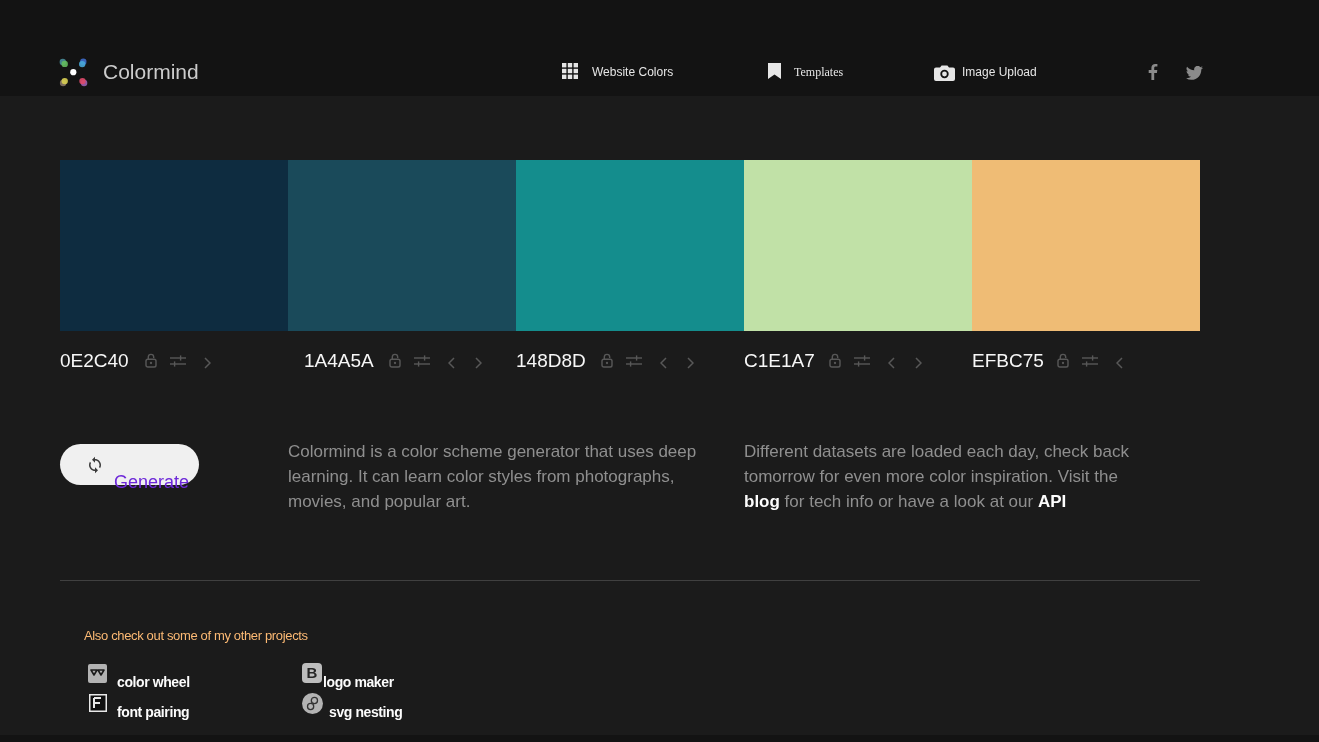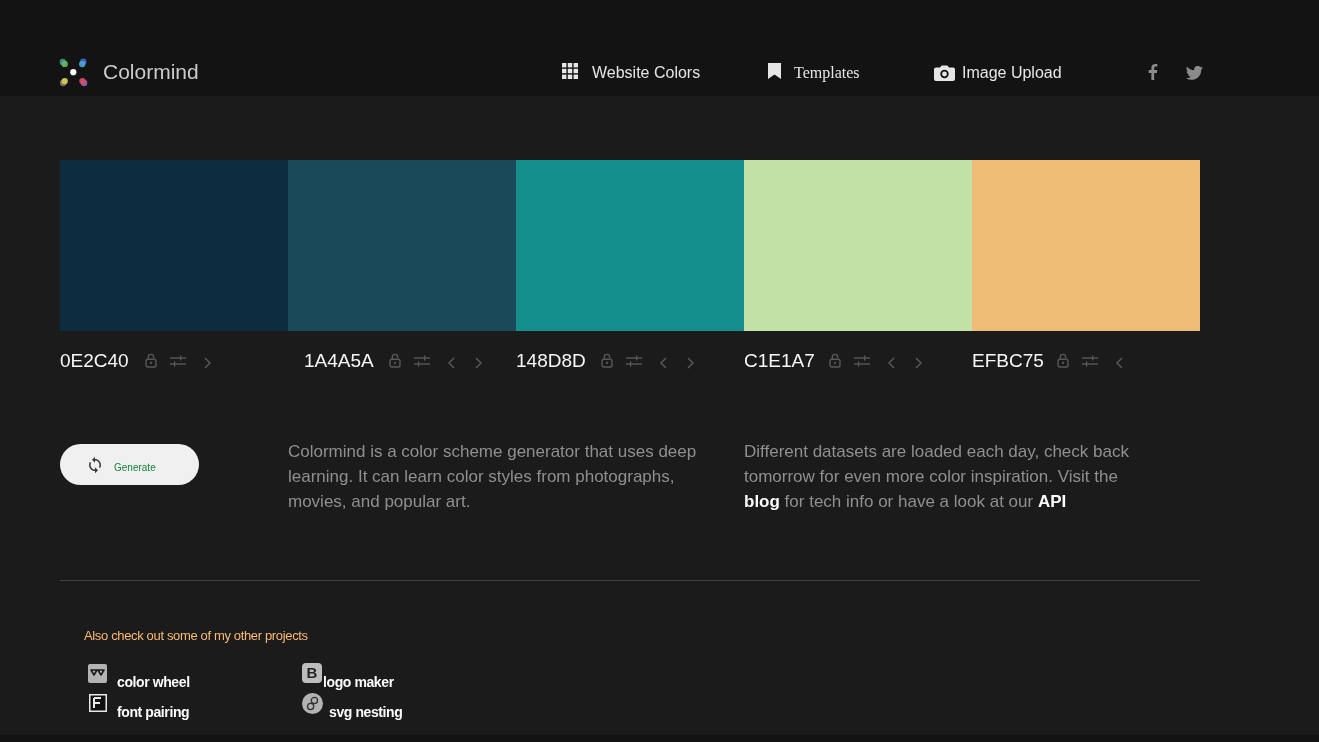--- a/index.html
+++ b/index.html
@@ -1,21 +1,21 @@
 <!DOCTYPE html>
 <html><head>
 <meta charset="utf-8">
 <style>
   * { margin:0; padding:0; box-sizing:border-box; }
   html,body { width:1319px; height:742px; overflow:hidden; background:#131313;
     font-family:"Liberation Sans", sans-serif; }
   .abs { position:absolute; }
   #header { position:absolute; left:0; top:0; width:1319px; height:96px; background:#131313;margin-top:24px; }
   #main { position:absolute; left:0; top:96px; width:1319px; height:639px; background:#1b1b1b; }
-  .navtxt { position:absolute; color:#e6e6e6; font-size:16px; line-height:17px; }
+  .navtxt { position:absolute; color:#e6e6e6; font-size:12px; line-height:17px; }
   .swatch { position:absolute; top:64px; width:228px; height:171px; }
   .label { position:absolute; top:250px; width:228px; height:28px; }
   .hex { position:absolute; left:0; top:0; color:#f7f7f7; font-size:19px; line-height:29px; }
   .licon { position:absolute; top:7px; }
   p.desc { position:absolute; color:#8f8f8f; font-size:17px; line-height:25px; }
   p.desc b { color:#fdfdfd; font-weight:bold; }
   .flink { position:absolute; color:#fcfcfc; font-size:14px; font-weight:bold; line-height:18px; letter-spacing:-0.4px;margin-top:9px; }
 </style>
 </head>
 <body>
@@ -175,21 +175,21 @@
         </svg></span>
       <span class="licon" style="left:144px; top:9px;"><svg width="7" height="12" viewBox="0 0 7 12">
           <path d="M6 1 L1 6 L6 11" fill="none" stroke="#585858" stroke-width="1.5"></path>
         </svg></span>
     </div>
 
   <div class="abs" style="left:60px; top:348px; width:139px; height:41px; border-radius:21px; background:#f0f0f0;">
     <svg class="abs" style="left:26px; top:12px;" width="18" height="18" viewBox="0 0 24 24" fill="#3a3a3a">
       <path d="M12 4V1L8 5l4 4V6c3.31 0 6 2.69 6 6 0 1.01-.25 1.97-.7 2.8l1.46 1.46C19.54 15.03 20 13.57 20 12c0-4.42-3.58-8-8-8zm0 14c-3.31 0-6-2.69-6-6 0-1.01.25-1.97.7-2.8L5.24 7.74C4.46 8.97 4 10.43 4 12c0 4.42 3.58 8 8 8v3l4-4-4-4v3z"></path>
     </svg>
-    <div class="abs" style="left:54px; top:18px; color:#15803d; font-size:10px;">Generate</div>
+    <div class="abs" style="left:54px; top:28px; color:#6d28d9; font-size:18px;">Generate</div>
   </div>
 
   <p class="desc" style="left:744px; top:343px; width:400px;">Different datasets are loaded each day, check back tomorrow for even more color inspiration. Visit the <b>blog</b> for tech info or have a look at our <b>API</b></p>
   <p class="desc" style="left:288px; top:343px; width:420px;">Colormind is a color scheme generator that uses deep learning. It can learn color styles from photographs, movies, and popular art.</p>
 
   <div class="abs" style="left:60px; top:484px; width:1140px; height:1px; background:#404040;"></div>
 
   <div class="abs" style="left:84px; top:532px; color:#fdba74; font-size:13px; letter-spacing:-0.35px;">Also check out some of my other projects</div>
 
   <svg class="abs" style="left:88px; top:568px;" width="19" height="19" viewBox="0 0 19 19">

